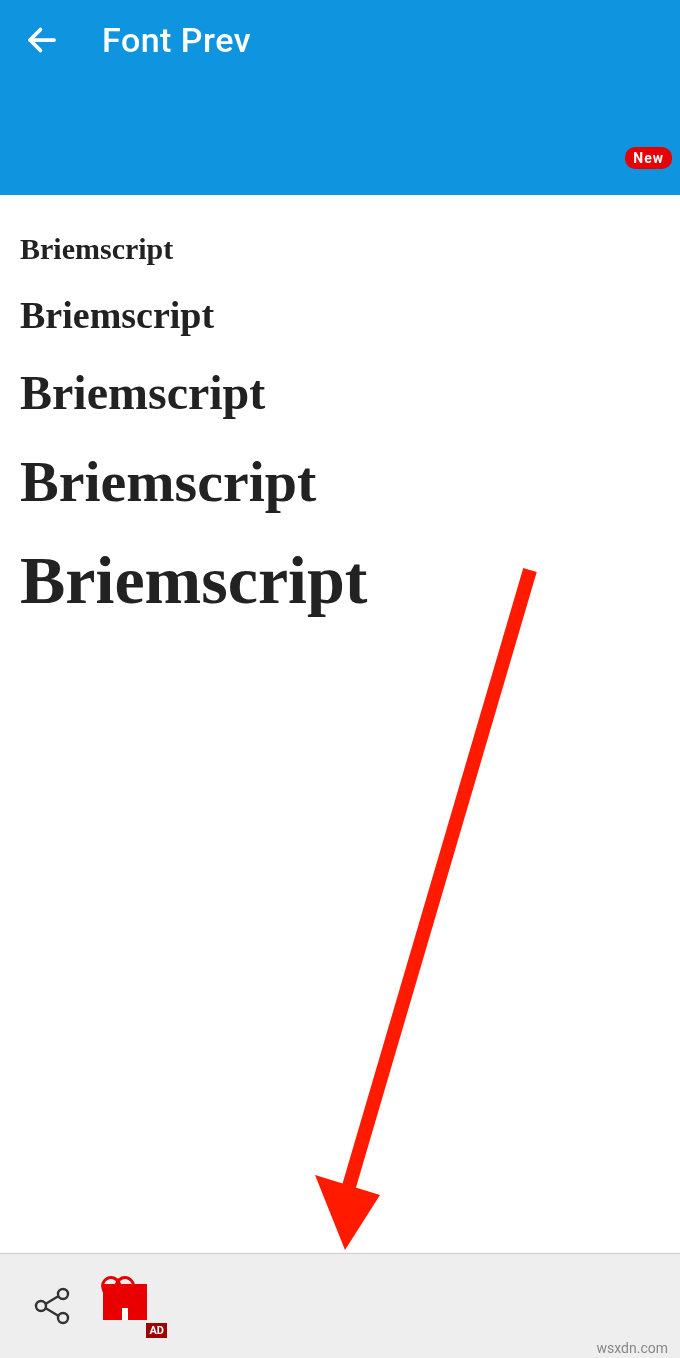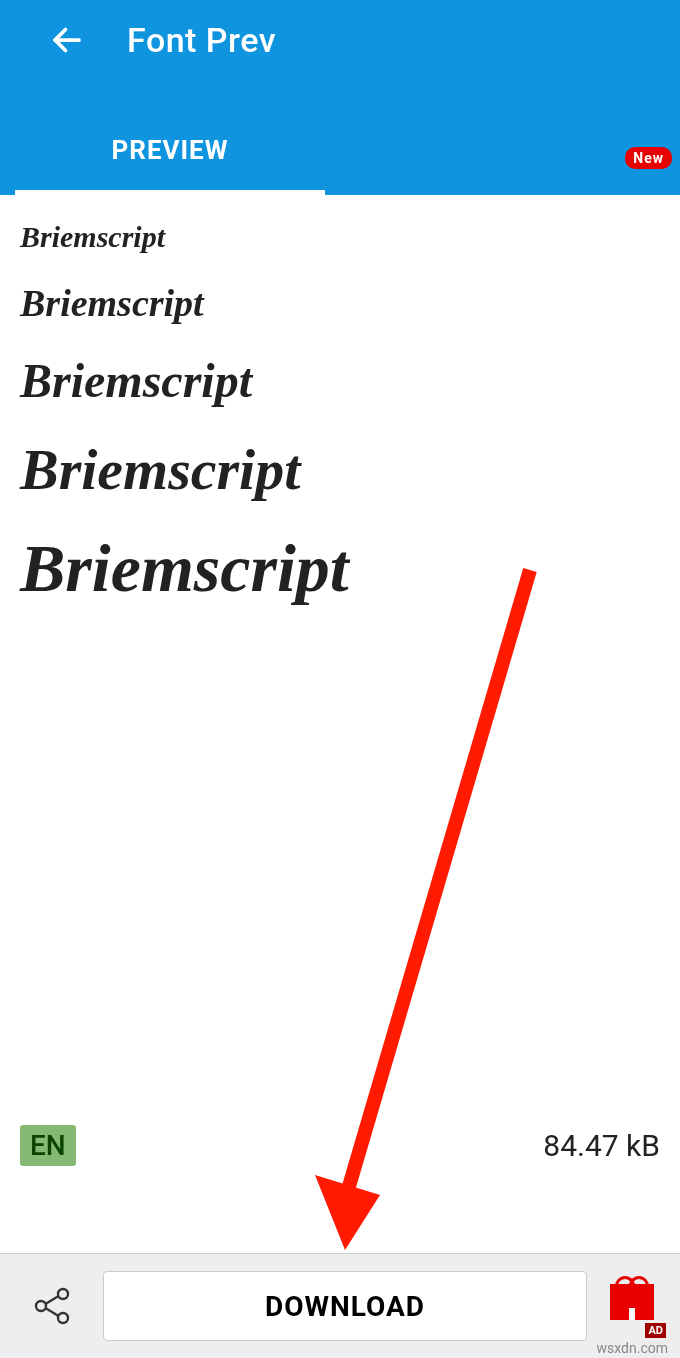--- a/index.html
+++ b/index.html
@@ -1,40 +1,40 @@
 <!DOCTYPE html>
 <html><head>
 <meta charset="utf-8">
 <style>
   * { box-sizing: border-box; margin:0; padding:0; }
   html,body { width:680px; height:1358px; font-family: -apple-system, Roboto, Arial, sans-serif; background:#fff; overflow:hidden; }
   .screen { width:680px; height:1358px; position:relative; display:flex; flex-direction:column; }
-  .appbar { background:#0f94e0; height:80px; display:flex; align-items:center; padding-left:47px; color:#fff; }
+  .appbar { background:#0f94e0; height:80px; display:flex; align-items:center; padding-left:22px; color:#fff; }
   .back-icon { width:40px; height:40px; display:flex; align-items:center; justify-content:center; }
   .back-icon svg { stroke:#fff; }
   .app-title { font-size:34px; font-weight:500; margin-left:40px; letter-spacing:0.5px; }
   .tabs { background:#0f94e0; height:115px; display:flex; align-items:flex-end; }
   .tab { flex:1; color:#8ecef3; font-size:26px; font-weight:700; letter-spacing:1px; text-align:center; padding-bottom:30px; position:relative; }
   .tab.active { color:#fff; }
   .tab.active::after { content:""; position:absolute; bottom:0; left:15px; right:15px; height:5px; background:#fff; }
   .tab .badge { position:absolute; top:-18px; right:8px; background:#e80000; color:#fff; font-size:14px; font-weight:bold; padding:3px 8px; border-radius:10px; }
   .content { flex:1; background:#fff; position:relative; padding:25px 20px 0 20px; }
-  .preview-line { font-family: "Segoe Script","Brush Script MT","Comic Sans MS",cursive; font-style:italic; font-weight:600; color:#222; margin-bottom:30px; line-height:1.1; }
+  .preview-line { font-family: "Segoe Script","Brush Script MT","Comic Sans MS",cursive; font-weight:600; color:#222; margin-bottom:30px; line-height:1.1;margin-top:12px; }
   .p1 { font-size:30px; }
   .p2 { font-size:38px; }
   .p3 { font-size:48px; }
   .p4 { font-size:58px; }
   .p5 { font-size:68px; }
   .meta-row { position:absolute; left:20px; right:20px; top:930px; display:flex; justify-content:space-between; align-items:center; }
   .lang-badge { background:#85b872; color:#0a4400; font-size:28px; font-weight:500; padding:4px 10px; border-radius:3px; }
   .filesize { font-size:30px; color:#222; }
   .bottom-bar { height:105px; background:#eeeeee; border-top:1px solid #ccc; display:flex; align-items:center; padding:0 18px; gap:15px; }
   .share-icon { width:70px; height:70px; display:flex; align-items:center; justify-content:center; }
   .download-btn { flex:1; background:#fff; border:1px solid #ccc; border-radius:4px; height:70px; display:flex; align-items:center; justify-content:center; font-size:28px; font-weight:700; letter-spacing:1px; color:#000; }
-  .gift-icon { width:60px; height:60px; position:relative; display:flex; flex-direction:column; align-items:center; }
+  .gift-icon { width:60px; height:60px; position:relative; display:flex; flex-direction:column; }
   .gift-box { width:44px; height:28px; background:#e80000; margin-top:16px; position:relative; }
   .gift-box::before { content:""; position:absolute; top:-8px; left:0; width:44px; height:8px; background:#e80000; }
   .gift-ribbon { position:absolute; top:0px; width:30px; height:18px; }
   .gift-ribbon::before, .gift-ribbon::after { content:""; position:absolute; width:14px; height:14px; border:3px solid #e80000; border-radius:50% 50% 0 0; top:0; }
   .gift-ribbon::before { left:-2px; transform:rotate(-25deg); }
   .gift-ribbon::after { right:-2px; transform:rotate(25deg); }
   .gift-v { position:absolute; top:16px; bottom:0; left:50%; width:6px; margin-left:-3px; background:#fff; }
   .ad-tag { position:absolute; bottom:-2px; right:-4px; background:#a00000; color:#fff; font-size:11px; font-weight:bold; padding:1px 3px; }
   .arrow-overlay { position:absolute; top:560px; left:300px; width:250px; height:700px; pointer-events:none; z-index:50; }
   .watermark { position:absolute; bottom:2px; right:12px; font-size:14px; color:#888; z-index:60;}
@@ -48,53 +48,43 @@
     <div class="back-icon">
       <svg width="36" height="36" viewBox="0 0 24 24" fill="none" stroke-width="2.5" stroke-linecap="round" stroke-linejoin="round">
           <line x1="20" y1="12" x2="4" y2="12"></line>
           <polyline points="11 5 4 12 11 19"></polyline>
         </svg>
     </div>
     <div class="app-title">Font Prev</div>
   </div>
 
   <div class="tabs">
-    <div class="tab active">
-      <span>PREVIEW</span>
-    </div>
     <div class="tab">
       <span class="badge">New</span>
     </div>
   </div>
 
   <div class="content">
     <div class="preview-line p1">Briemscript</div>
     <div class="preview-line p2">Briemscript</div>
     <div class="preview-line p3">Briemscript</div>
     <div class="preview-line p4">Briemscript</div>
     <div class="preview-line p5">Briemscript</div>
 
-    <div class="meta-row">
-      <div class="lang-badge">EN</div>
-      <div class="filesize">84.47 kB</div>
-    </div>
   </div>
 
   <div class="bottom-bar">
     <div class="share-icon">
       <svg width="48" height="48" viewBox="0 0 24 24" fill="none" stroke="#333" stroke-width="1.2">
         <circle cx="6" cy="12" r="2.5"></circle>
           <circle cx="17" cy="6" r="2.5"></circle>
           <circle cx="17" cy="18" r="2.5"></circle>
         <line x1="8.2" y1="11" x2="14.8" y2="7"></line>
           <line x1="8.2" y1="13" x2="14.8" y2="17"></line>
       </svg>
-    </div>
-    <div class="download-btn">
-      <span>DOWNLOAD</span>
     </div>
     <div class="gift-icon">
       <div class="gift-ribbon"></div>
       <div class="gift-box">
           <div class="gift-v"></div>
         </div>
       <div class="ad-tag">AD</div>
     </div>
   </div>
 

